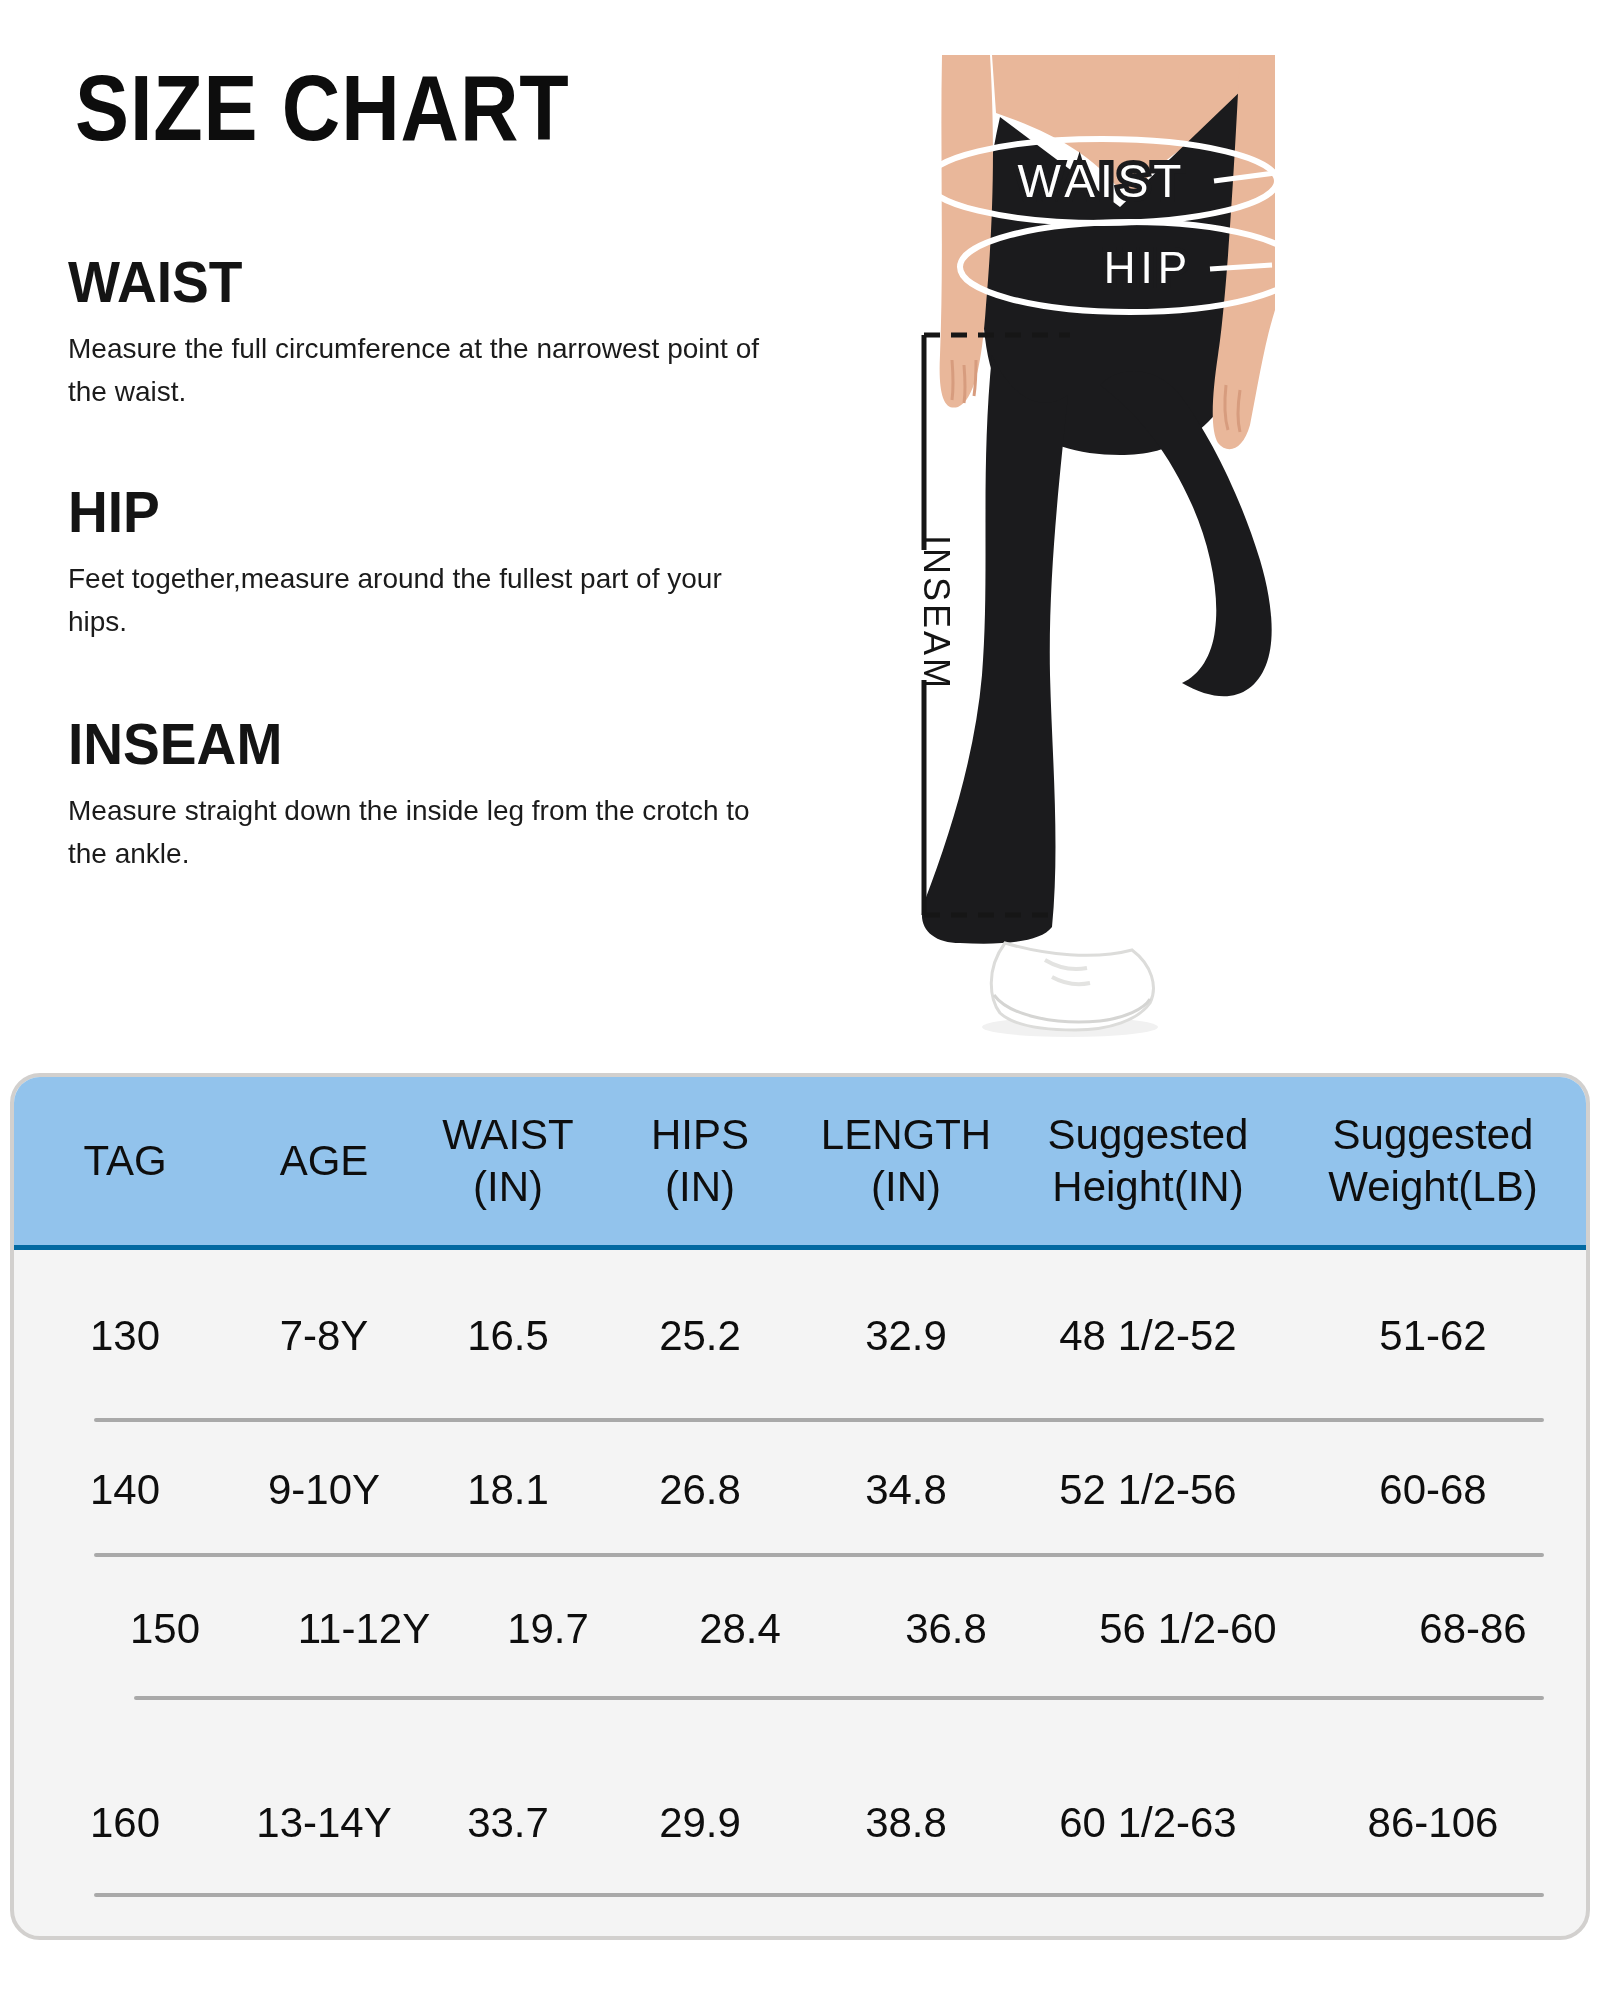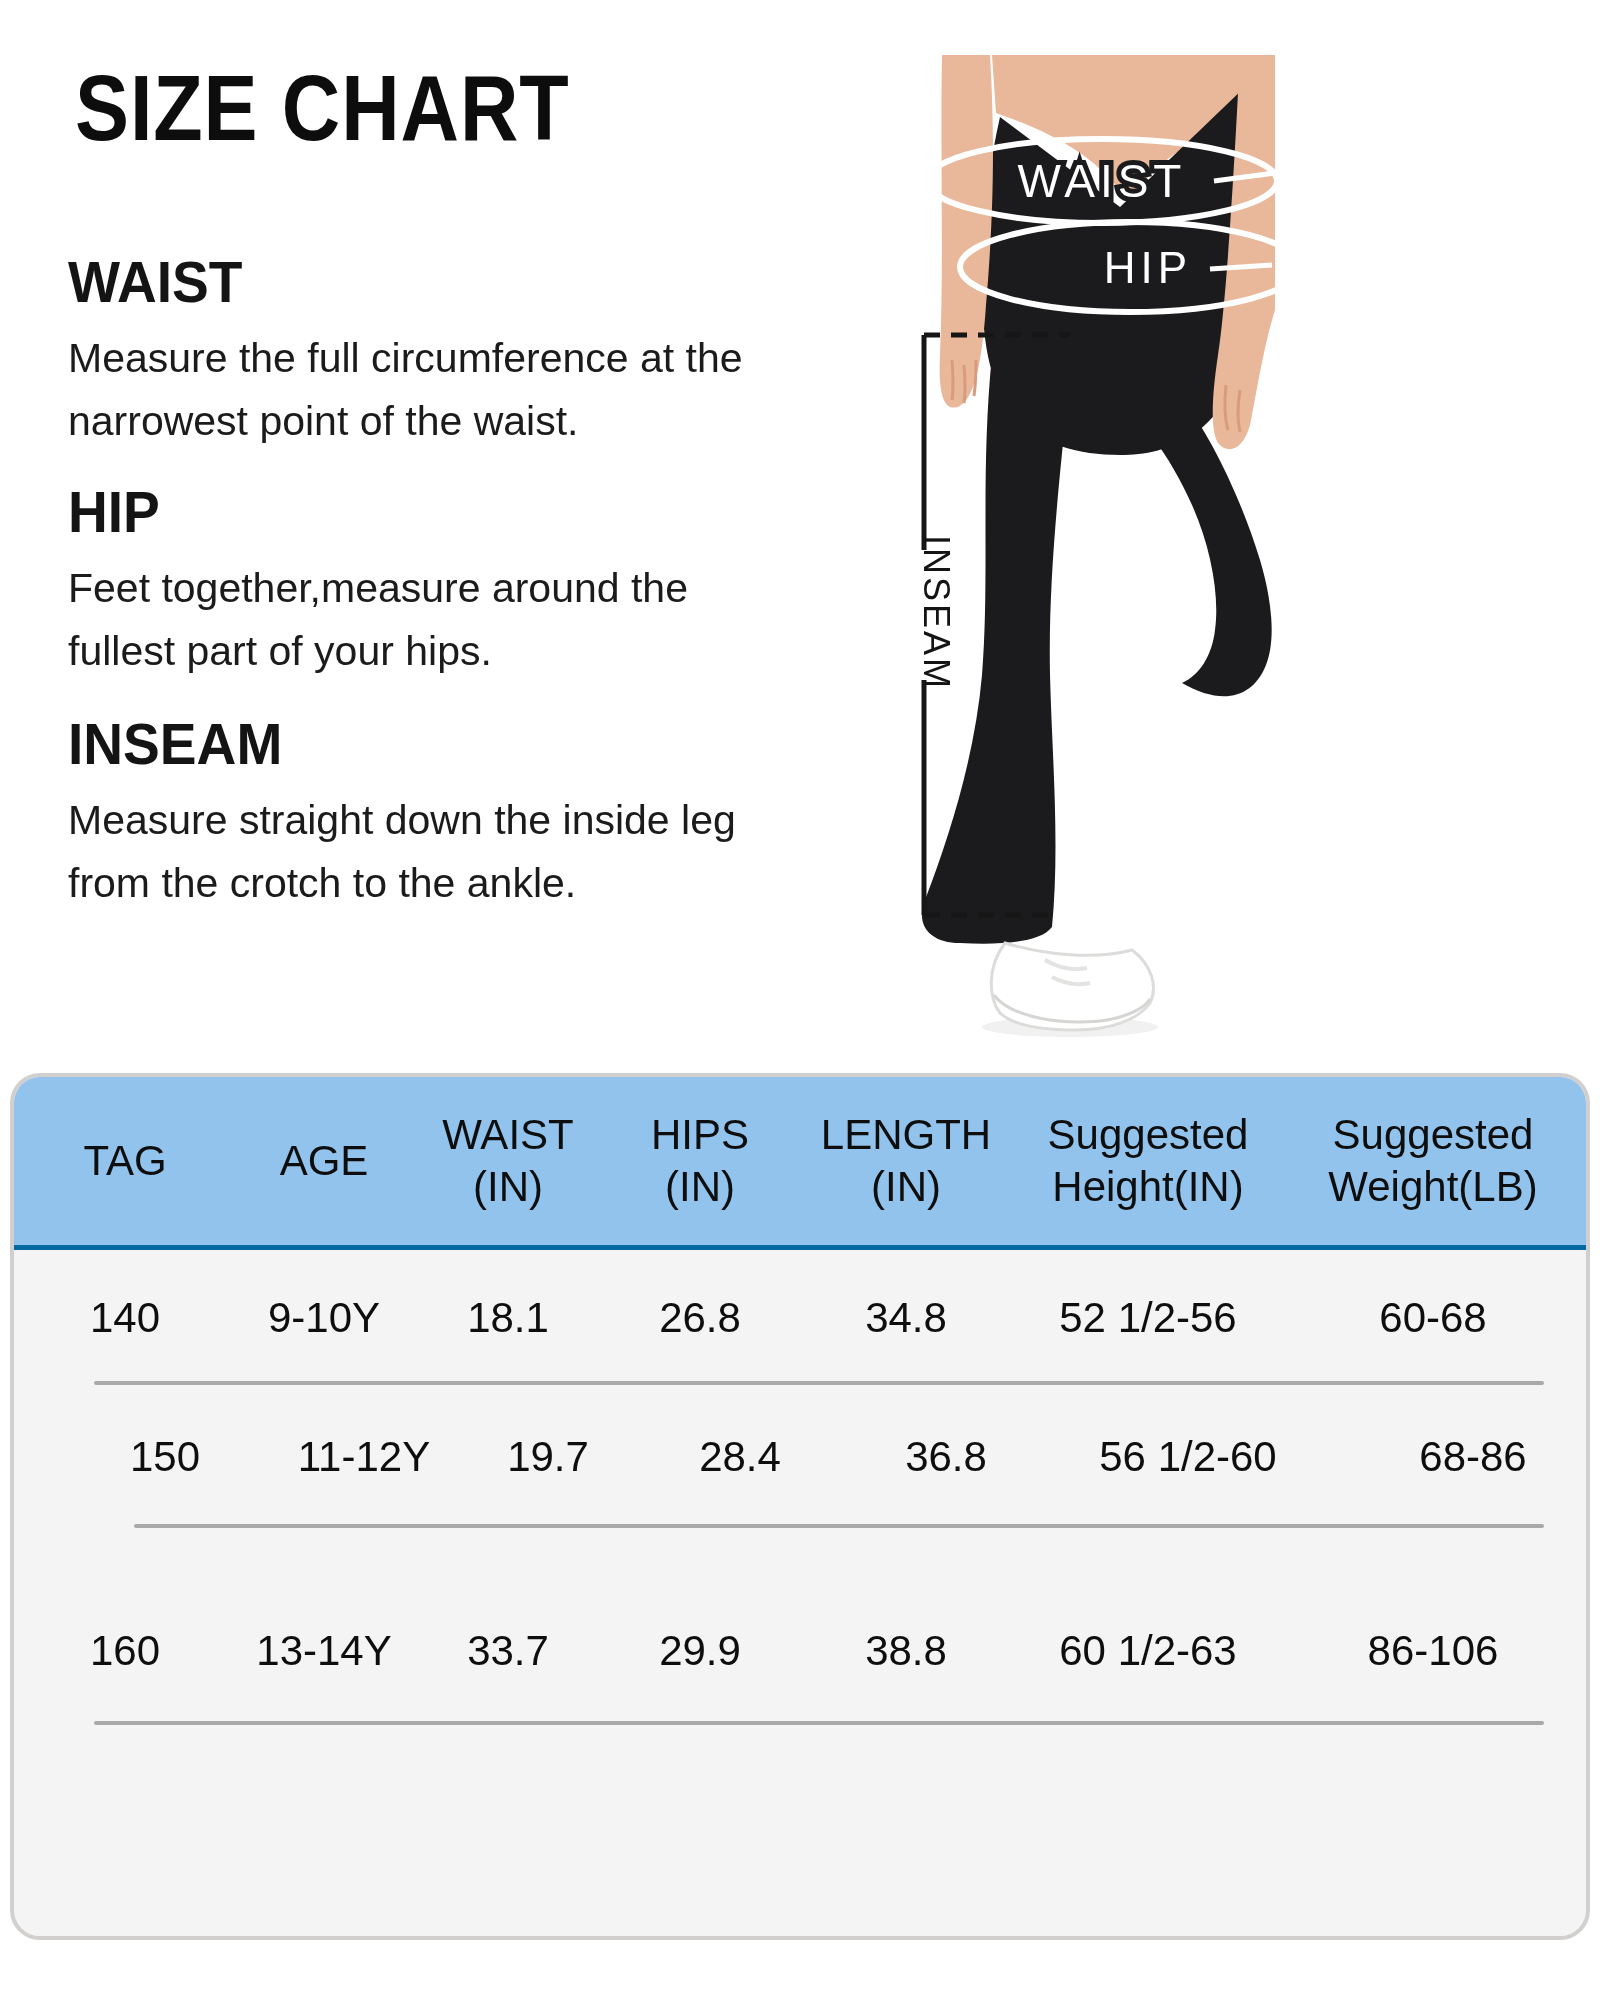--- a/index.html
+++ b/index.html
@@ -17,21 +17,21 @@
     white-space:nowrap;
   }
 
   
   .section{position:absolute;left:68px;width:700px;}
   .section h3{
     margin:0;font-size:58px;font-weight:700;line-height:1.05;color:#141414;
     transform:scaleX(0.95);transform-origin:left top;letter-spacing:0;
   }
   .section p{
-    margin:14px 0 0 0;font-size:41px;line-height:1.55;color:#1b1b1b;
+    margin:14px 0 0 0;font-size:28px;line-height:1.55;color:#1b1b1b;
   }
   .sec-waist{top:252px;}
   .sec-hip{top:482px;}
   .sec-inseam{top:714px;}
 
   
   .figure-wrap{position:absolute;left:700px;top:50px;width:575px;height:1010px;}
   .figure-wrap svg{display:block;width:100%;height:100%;}
 
   
@@ -157,20 +157,29 @@
       <div class="cell">
         <span>Suggested</span><br>
         <span>Height(IN)</span>
       </div>
       <div class="cell">
         <span>Suggested</span><br>
         <span>Weight(LB)</span>
       </div>
     </div>
 
+    <div class="t-grid t-row row-1">
+      <div class="cell">130</div>
+      <div class="cell">7-8Y</div>
+      <div class="cell">16.5</div>
+      <div class="cell">25.2</div>
+      <div class="cell">32.9</div>
+      <div class="cell">48 1/2-52</div>
+      <div class="cell">51-62</div>
+    </div>
 
     <div class="t-grid t-row row-2">
       <div class="cell">140</div>
       <div class="cell">9-10Y</div>
       <div class="cell">18.1</div>
       <div class="cell">26.8</div>
       <div class="cell">34.8</div>
       <div class="cell">52 1/2-56</div>
       <div class="cell">60-68</div>
     </div>

